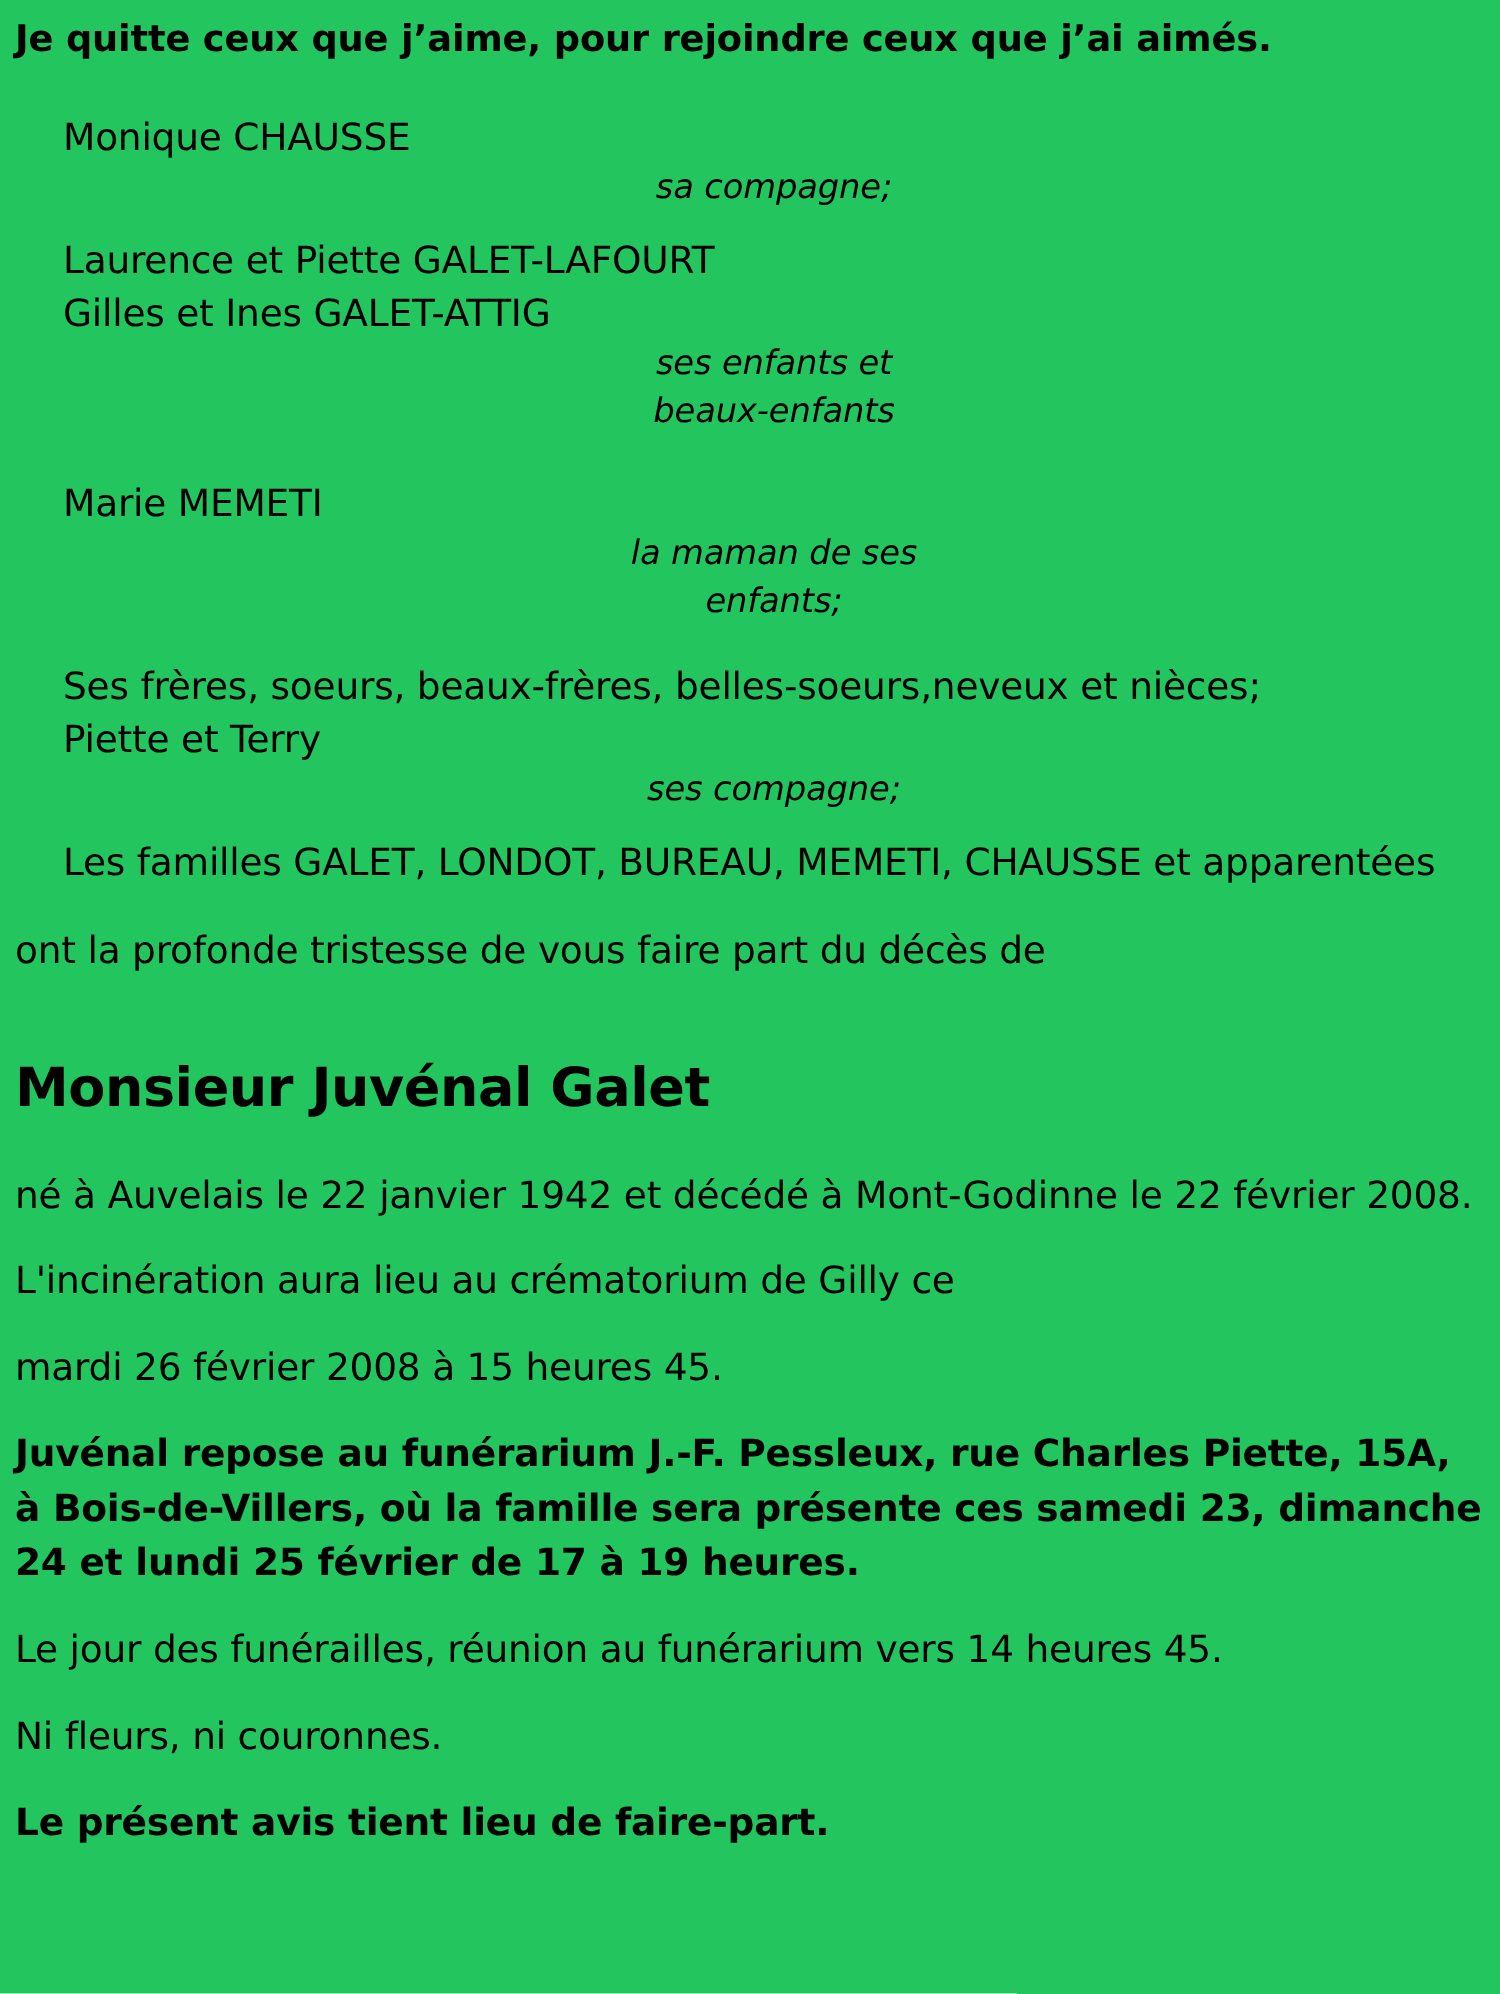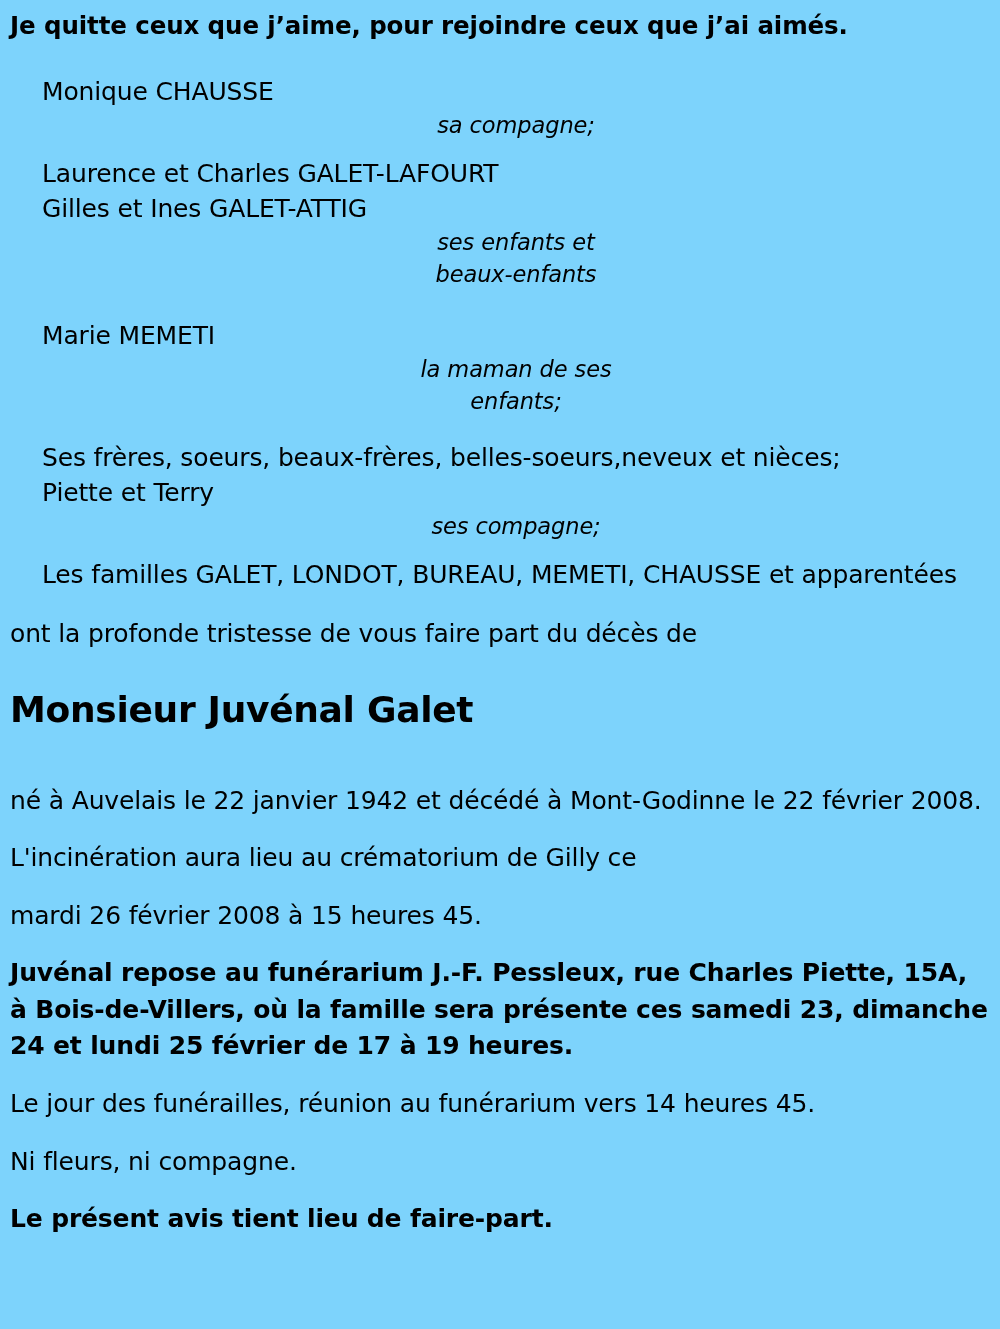--- a/index.html
+++ b/index.html
@@ -12,21 +12,21 @@
   body {
     font-family: "DejaVu Sans", "Liberation Sans", sans-serif;
     color: #000000;
     -webkit-font-smoothing: antialiased;
   }
 
   .page {
     position: relative;
     width: 1000px;
     height: 1329px;
-    background: #7dd3fc;
+    background: #22c55e;
     box-sizing: border-box;
     padding: 0 10px;
     overflow: hidden;
   }
 
   
   .epigraph {
     font-weight: bold;
     font-size: 24.5px;
     line-height: 1.15;
@@ -69,26 +69,26 @@
     line-height: 1.42;
     letter-spacing: -0.15px;
     margin-top: 24px;
   }
 
   .deceased-name {
     font-weight: bold;
     font-size: 36px;
     line-height: 1.2;
     letter-spacing: -0.3px;
-    margin-top: 36px;
+    margin-top: 52px;
   }
 
   
   .details {
-    margin-top: 52px;
+    margin-top: 32px;
   }
 
   .detail-line {
     font-size: 25px;
     line-height: 1.42;
     letter-spacing: -0.15px;
     margin-bottom: 22px;
     white-space: pre-wrap;
   }
 
@@ -112,21 +112,21 @@
   <div class="family">
 
     <div class="fam-group">
       <div class="name-line">Monique CHAUSSE</div>
       <div class="relation">sa compagne;</div>
     </div>
 
     <div class="gap-sm"></div>
 
     <div class="fam-group">
-      <div class="name-line">Laurence et Charles GALET-LAFOURT</div>
+      <div class="name-line">Laurence et Piette GALET-LAFOURT</div>
       <div class="name-line">Gilles et Ines GALET-ATTIG</div>
       <div class="relation">ses enfants et
 beaux-enfants</div>
     </div>
 
     <div class="gap-sm"></div>
 
 
     <div class="gap-sm"></div>
 
@@ -160,19 +160,19 @@
     <div class="detail-line">né à Auvelais le 22 janvier 1942 et décédé à Mont-Godinne le 22 février 2008.</div>
 
     <div class="detail-line">L'incinération aura lieu au crématorium de Gilly ce</div>
 
     <div class="detail-line">mardi 26 février 2008 à 15 heures 45.</div>
 
     <div class="detail-line block-strong">Juvénal repose au funérarium J.-F. Pessleux, rue Charles Piette, 15A, à Bois-de-Villers, où la famille sera présente ces samedi 23, dimanche 24 et lundi 25 février de 17 à 19 heures.</div>
 
     <div class="detail-line">Le jour des funérailles, réunion au funérarium vers 14 heures 45.</div>
 
-    <div class="detail-line">Ni fleurs, ni compagne.</div>
+    <div class="detail-line">Ni fleurs, ni couronnes.</div>
 
     <div class="detail-line strong">Le présent avis tient lieu de faire-part.</div>
 
   </div>
 
 </div>
 
 </body></html>

